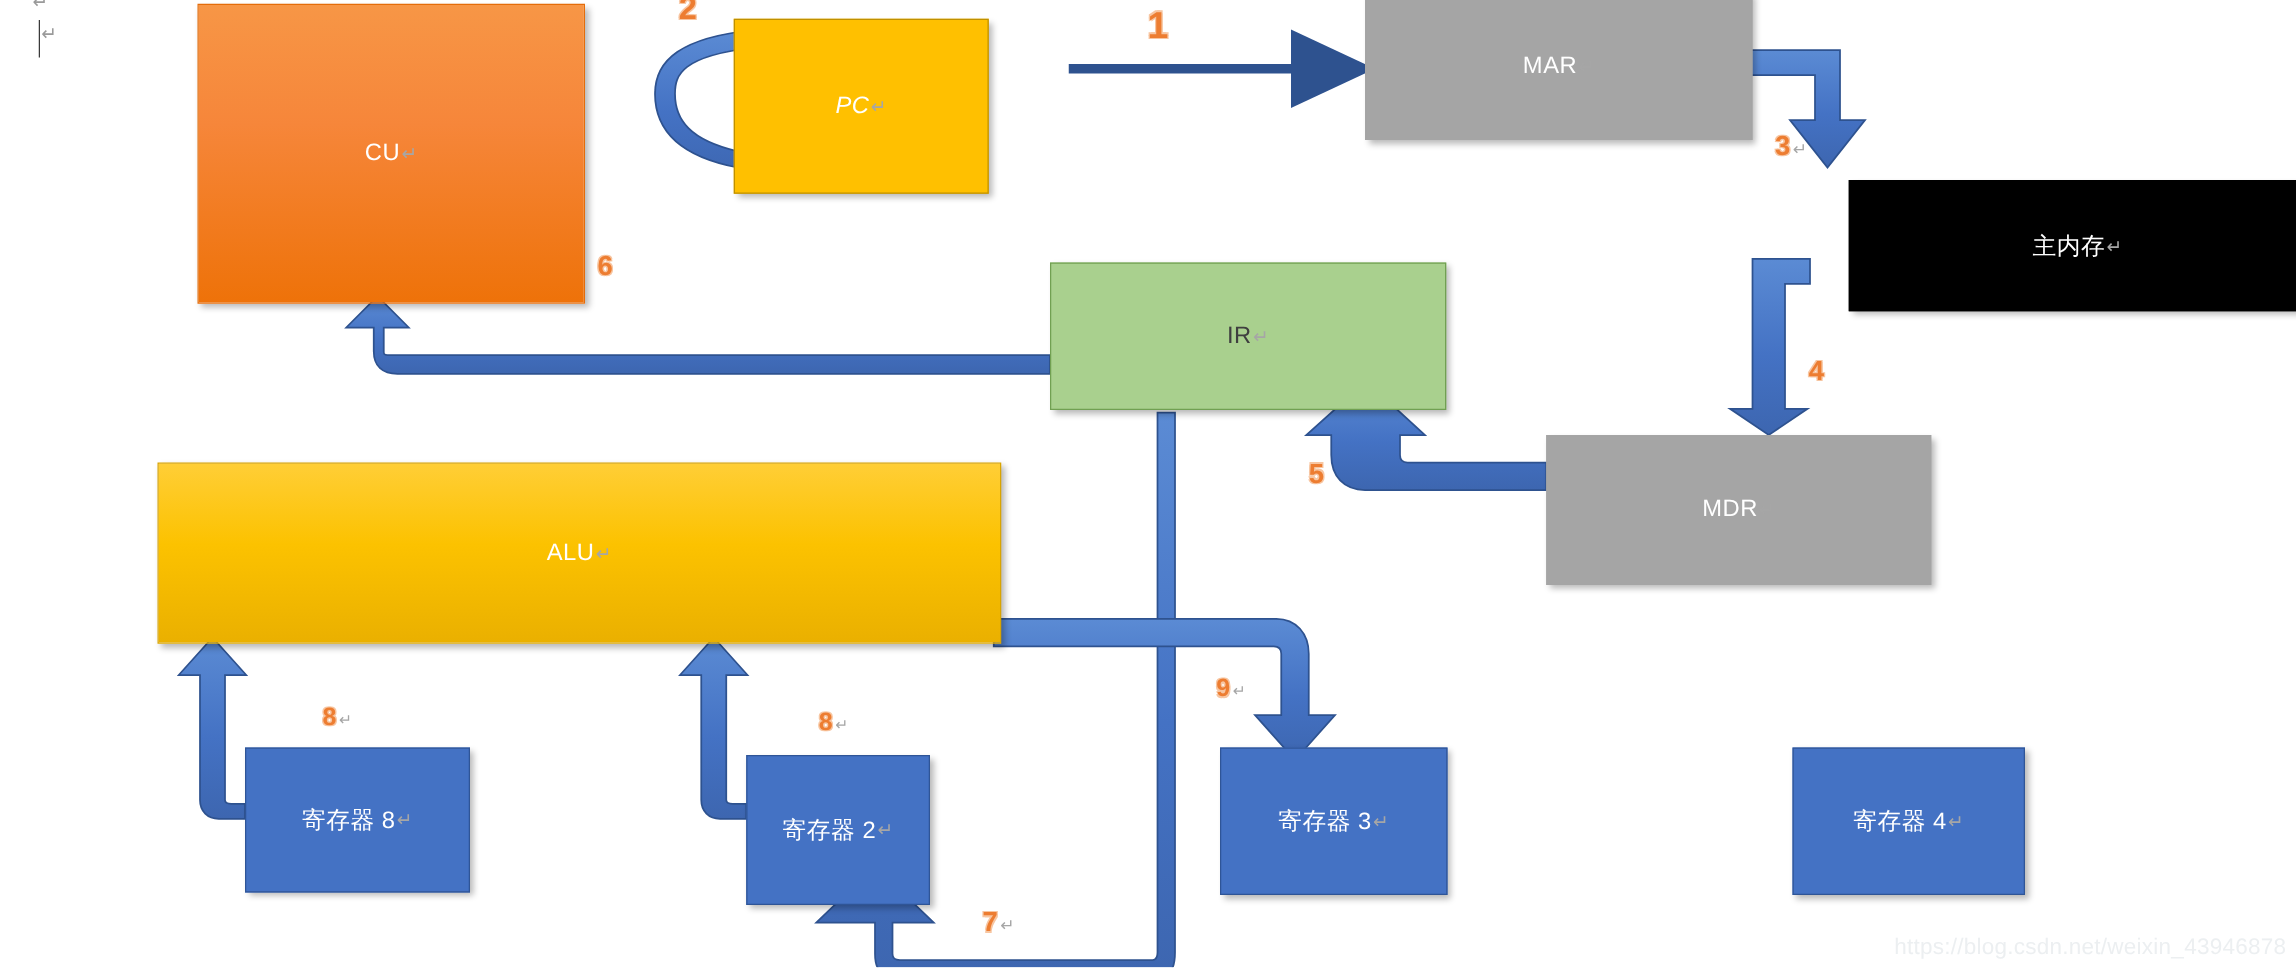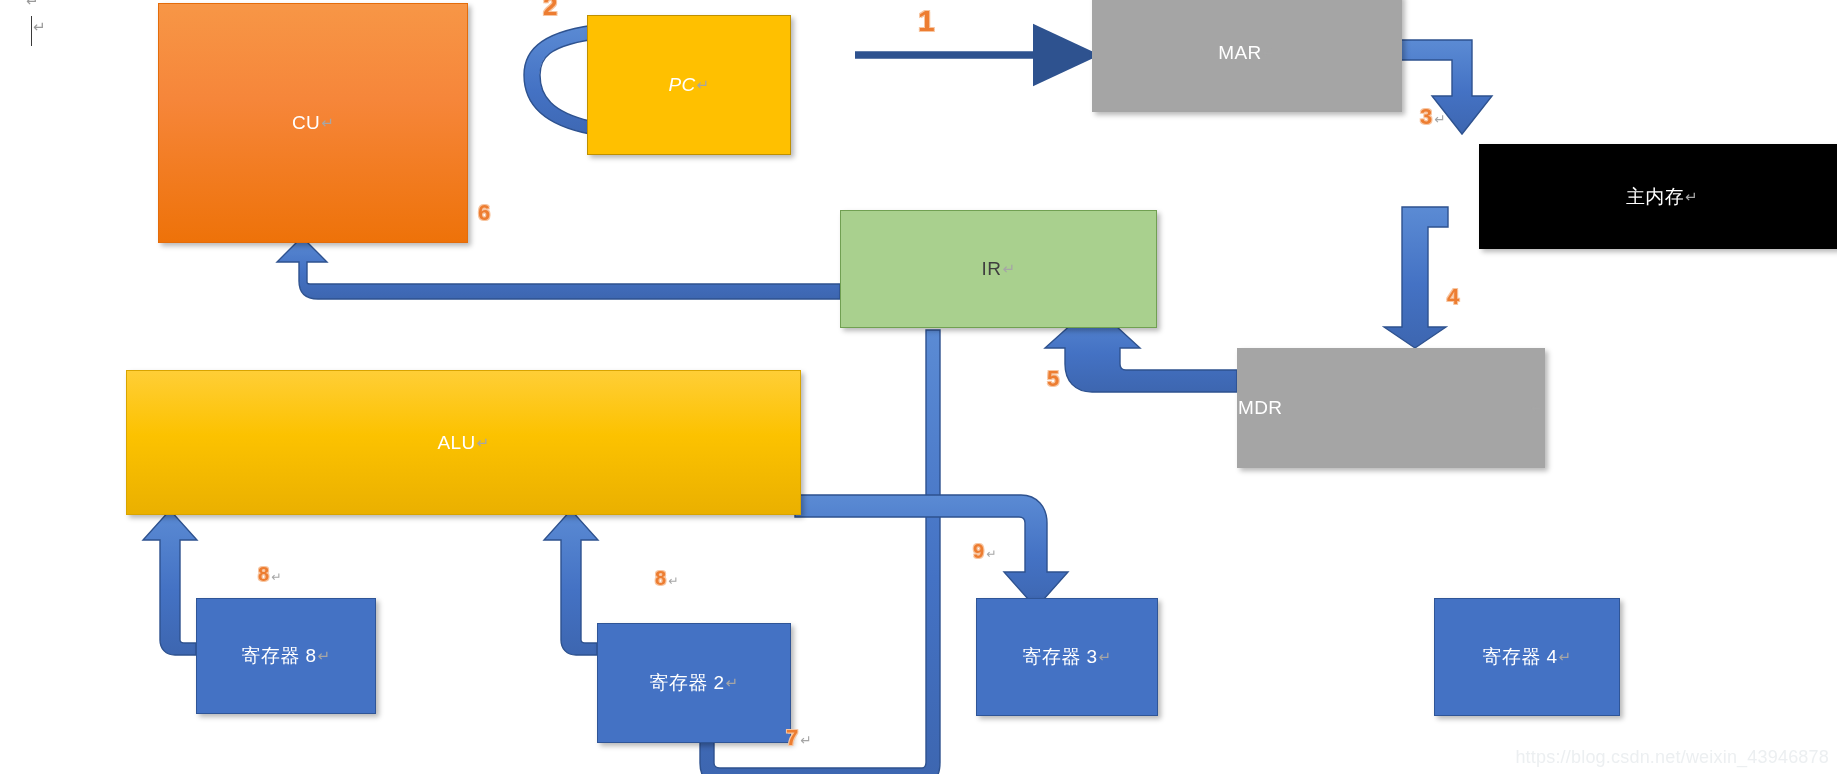--- a/index.html
+++ b/index.html
@@ -210,41 +210,41 @@
   <div class="box box-gray" style="left:1092px;top:-6px;width:310px;height:118px;">
     <span>MAR</span>
       <span class="pil">↵</span>
   </div>
 
   <div class="box box-black" style="left:1479px;top:144px;width:366px;height:105px;justify-content:center;">
     <span>主内存</span>
       <span class="pil">↵</span>
   </div>
 
-  <div class="box box-gray" style="left:1237px;top:348px;width:308px;height:120px;justify-content:space-between;">
+  <div class="box box-gray" style="left:1237px;top:348px;width:308px;height:120px;">
     <span>MDR</span>
       <span class="pil">↵</span>
   </div>
 
   <div class="box box-green" style="left:840px;top:210px;width:317px;height:118px;">
     <span>IR</span>
       <span class="pil">↵</span>
   </div>
 
   <div class="box box-alu" style="left:126px;top:370px;width:675px;height:145px;">
     <span>ALU</span>
       <span class="pil">↵</span>
   </div>
 
   <div class="box box-reg" style="left:196px;top:598px;width:180px;height:116px;">
     <span>寄存器 8</span>
       <span class="pil">↵</span>
   </div>
 
-  <div class="box box-reg" style="left:597px;top:623px;width:194px;height:120px;text-align:right;">
+  <div class="box box-reg" style="left:597px;top:604px;width:147px;height:120px;text-align:right;">
     <span>寄存器 2</span>
       <span class="pil">↵</span>
   </div>
 
   <div class="box box-reg" style="left:976px;top:598px;width:182px;height:118px;">
     <span>寄存器 3</span>
       <span class="pil">↵</span>
   </div>
 
   <div class="box box-reg" style="left:1434px;top:598px;width:186px;height:118px;">

